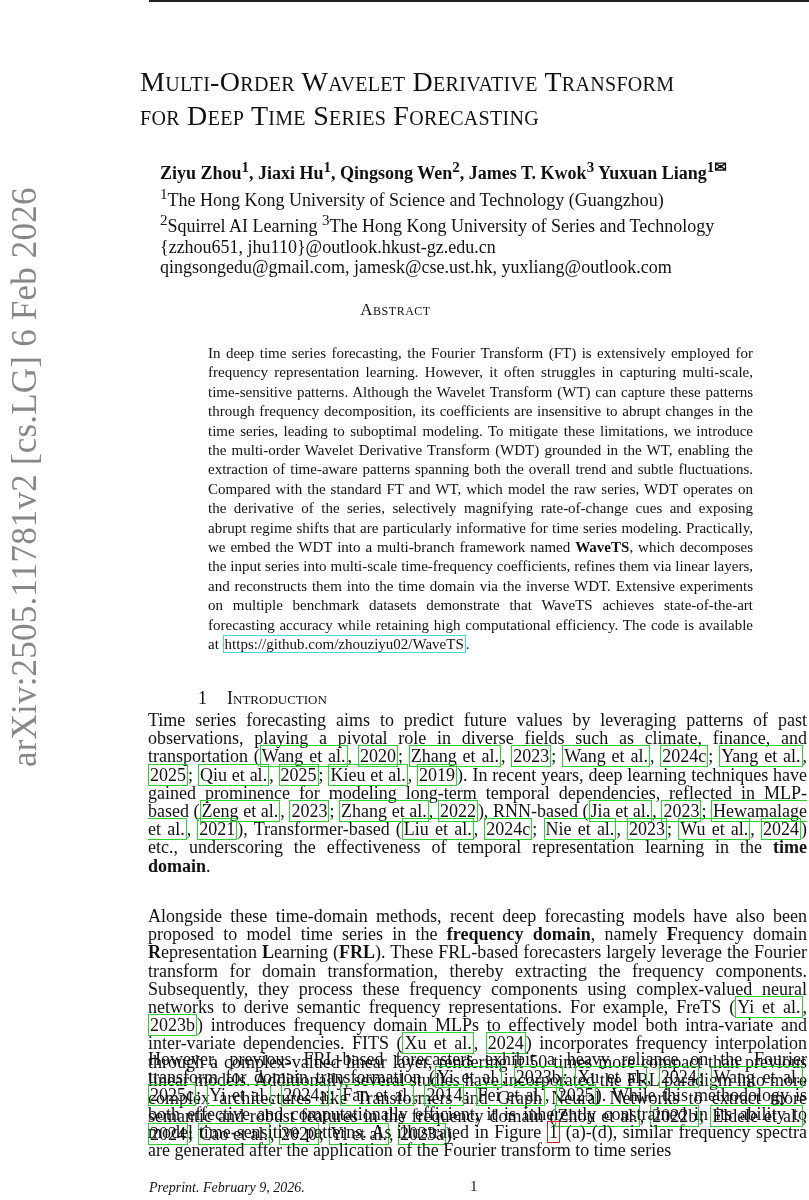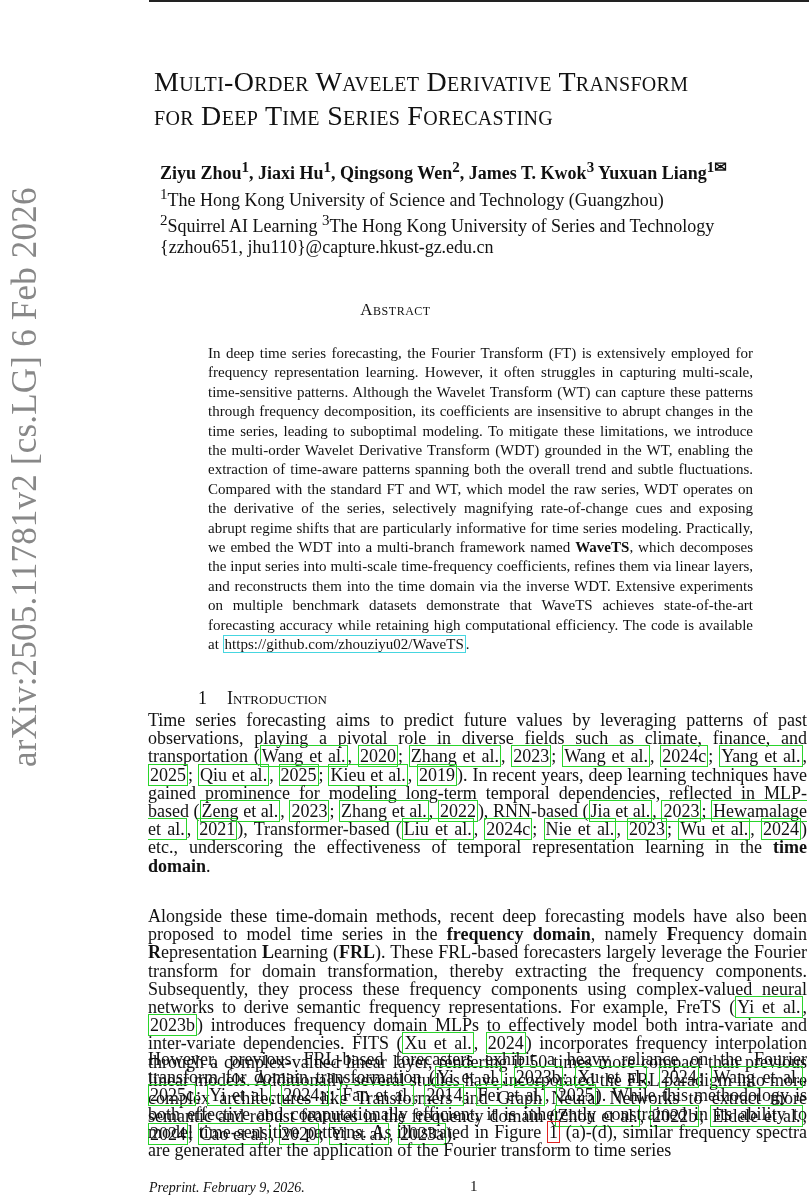--- a/index.html
+++ b/index.html
@@ -2,21 +2,21 @@
 <html><head>
 <meta charset="utf-8">
 <style>
   html, body { margin:0; padding:0; background:#ffffff; }
   body { width:809px; height:1200px; position:relative; overflow:hidden;
          font-family:"Liberation Serif","DejaVu Serif",serif; color:#111; }
   .top-rule { position:absolute; left:149px; top:0; width:660px; height:2px; background:#222; }
   .arxiv-stamp { position:absolute; left:-138px; top:580px; width:330px; height:44px;
                  transform:rotate(-90deg); transform-origin:center center;
                  font-size:35px; color:#888; white-space:nowrap; letter-spacing:0.2px; }
-  .title { position:absolute; left:154px; top:65px; width:650px; font-size:28px; line-height:34px;
+  .title { position:absolute; left:140px; top:65px; width:650px; font-size:28px; line-height:34px;
            font-variant:small-caps; letter-spacing:0.3px; color:#111; }
   .authors { position:absolute; left:160px; top:157px; width:640px; font-size:18px; line-height:20.5px; }
   .authors .names { font-weight:bold; }
   .abstract-heading { position:absolute; left:0; width:641px; top:300px; text-align:center;
                       padding-left:150px; box-sizing:border-box;
                       font-size:17px; font-variant:small-caps; letter-spacing:0.5px; }
   .abstract-body { position:absolute; left:208px; top:344px; width:545px; font-size:15px;
                    line-height:19.4px; text-align:justify; hyphens:auto; }
   .link-box { border:1px solid #46d6e0; padding:0 1px;margin-top:44px; }
   .cite { border:1px solid #29d42a; padding:0 1px; }
@@ -41,21 +41,22 @@
 
 <div class="title">
   <div>Multi-Order Wavelet Derivative Transform</div>
   <div>for Deep Time Series Forecasting</div>
 </div>
 
 <div class="authors">
   <div class="names">Ziyu Zhou<sup>1</sup>, Jiaxi Hu<sup>1</sup>, Qingsong Wen<sup>2</sup>, James T. Kwok<sup>3</sup> Yuxuan Liang<sup>1✉</sup></div>
   <div><sup>1</sup><span>The Hong Kong University of Science and Technology (Guangzhou)</span></div>
   <div><sup>2</sup><span>Squirrel AI Learning</span> <sup>3</sup><span>The Hong Kong University of Series and Technology</span></div>
-  <div>{zzhou651, jhu110}@capture.hkust-gz.edu.cn</div>
+  <div>{zzhou651, jhu110}@outlook.hkust-gz.edu.cn</div>
+  <div>qingsongedu@gmail.com, jamesk@cse.ust.hk, yuxliang@outlook.com</div>
 </div>
 
 <div class="abstract-heading">Abstract</div>
 
 <div class="abstract-body"><span>In deep time series forecasting, the Fourier Transform (FT) is extensively employed for frequency representation learning. However, it often struggles in capturing multi-scale, time-sensitive patterns. Although the Wavelet Transform (WT) can capture these patterns through frequency decomposition, its coefficients are insensitive to abrupt changes in the time series, leading to suboptimal modeling. To mitigate these limitations, we introduce the multi-order Wavelet Derivative Transform (WDT) grounded in the WT, enabling the extraction of time-aware patterns spanning both the overall trend and subtle fluctuations. Compared with the standard FT and WT, which model the raw series, WDT operates on the derivative of the series, selectively magnifying rate-of-change cues and exposing abrupt regime shifts that are particularly informative for time series modeling. Practically, we embed the WDT into a multi-branch framework named </span><b>WaveTS</b><span>, which decomposes the input series into multi-scale time-frequency coefficients, refines them via linear layers, and reconstructs them into the time domain via the inverse WDT. Extensive experiments on multiple benchmark datasets demonstrate that WaveTS achieves state-of-the-art forecasting accuracy while retaining high computational efficiency. The code is available at </span><span class="link-box">https://github.com/zhouziyu02/WaveTS</span><span>.</span></div>
 
 <div class="section-heading">
   <span class="num">1</span><span>Introduction</span>
 </div>
 

